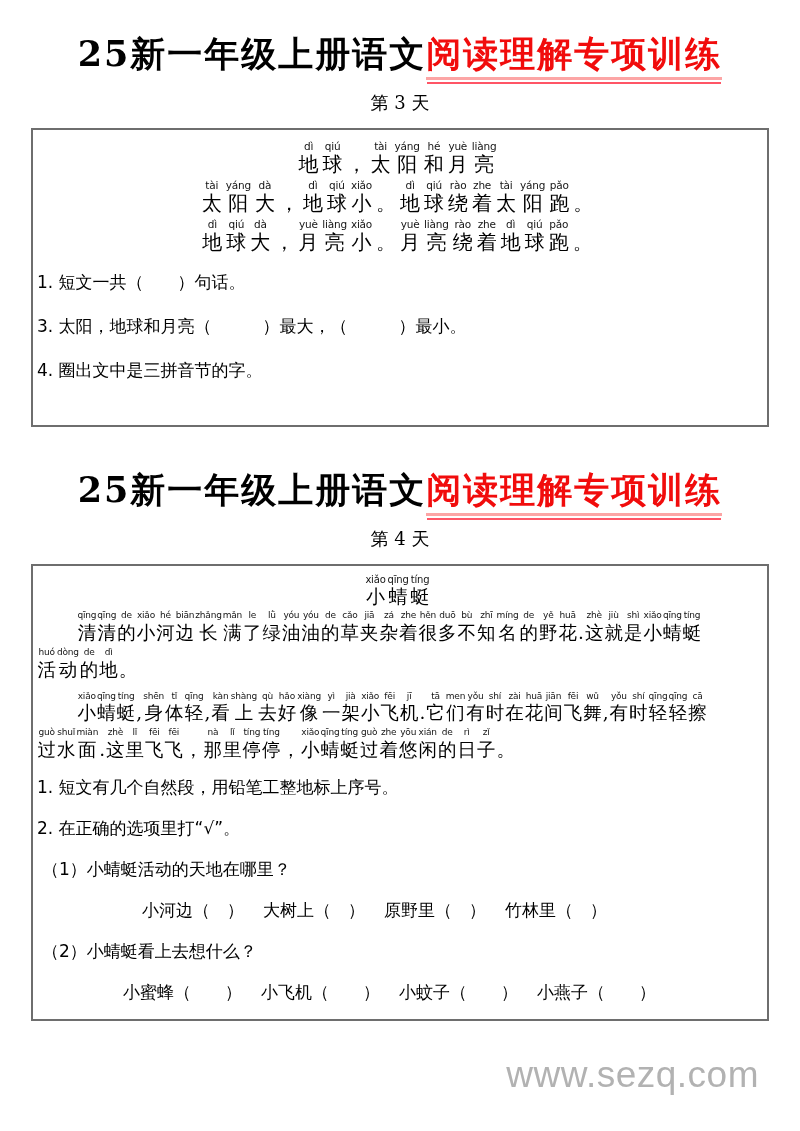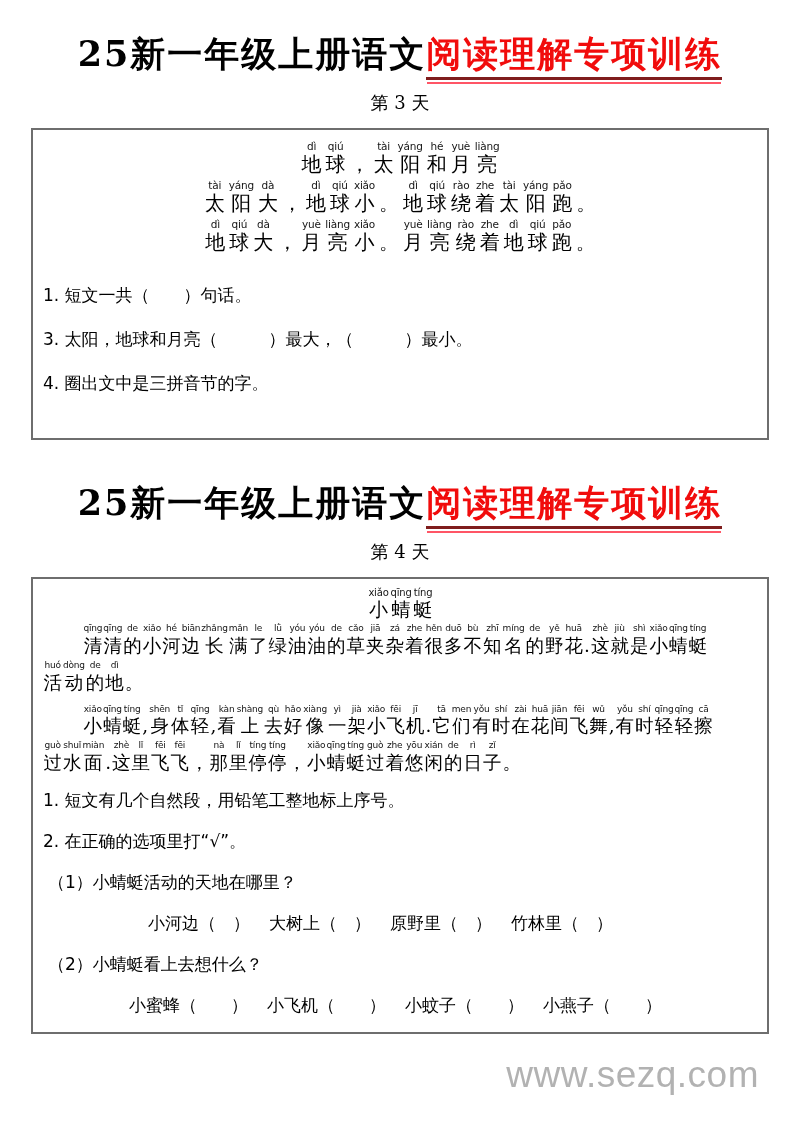--- a/index.html
+++ b/index.html
@@ -13,34 +13,34 @@
   .sec-title{
     margin:0;text-align:center;
     font-family:"DejaVu Serif","Liberation Serif",serif;
     font-weight:bold;font-size:35px;line-height:1.22;letter-spacing:2px;
     color:#000;
   }
   .sec1 .sec-title{padding-top:33px;}
   .sec2 .sec-title{padding-top:42px;}
   .t-red{
     color:#f10c0c;display:inline-block;position:relative;
-    border-bottom:3px solid #7f1d1d;padding-bottom:1px;
+    border-bottom:3px solid #fca5a5;padding-bottom:1px;
   }
   .t-red::after{
     content:"";position:absolute;left:1px;right:1px;bottom:-7px;height:2px;background:#f56;
   }
   .day{
     text-align:center;font-family:"DejaVu Serif","Liberation Serif",serif;
     font-size:18px;margin-top:11px;color:#000;
   }
 
   
   .box{
     box-sizing:border-box;width:738px;margin:13px auto 0 auto;
-    border:2px solid #6e6e6e;background:#fff;padding:7px 9px 6px 10px;
+    border:2px solid #6e6e6e;background:#fff;padding:7px 9px 6px 4px;
   }
 
   
   .ruby-line{display:flex;align-items:flex-end;flex-wrap:nowrap;}
   .ruby-line.center{justify-content:center;}
   .ri{display:flex;flex-direction:column;align-items:center;}
   .rt{
     font-family:"DejaVu Sans","Liberation Sans",sans-serif;
     color:#141414;white-space:pre;letter-spacing:-0.2px;
   }
@@ -63,21 +63,21 @@
   .p2 .rb{font-size:18.5px;line-height:1.3;}
   .indent{padding-left:40px;}
   .para-gap{margin-top:9px;}
 
   
   .q{
     font-family:"DejaVu Sans","Liberation Sans",sans-serif;
     font-size:17px;line-height:22px;margin:0;color:#000;
   }
   .box1 .q{margin-top:22px;}
-  .box1 .q:first-child{margin-top:30px;}
+  .box1 .q:first-child{margin-top:17px;}
   .box1 .tail-space{height:38px;}
   .box2 .q{margin-top:19px;}
   .box2 .q.first{margin-top:14px;}
   .sub-label{margin-top:19px;padding-left:5px;}
   .opts{
     display:flex;gap:19px;margin-top:19px;
     font-family:"DejaVu Sans","Liberation Sans",sans-serif;
     font-size:17px;line-height:22px;
   }
   .opts1{margin-left:105px;text-align:center;}

